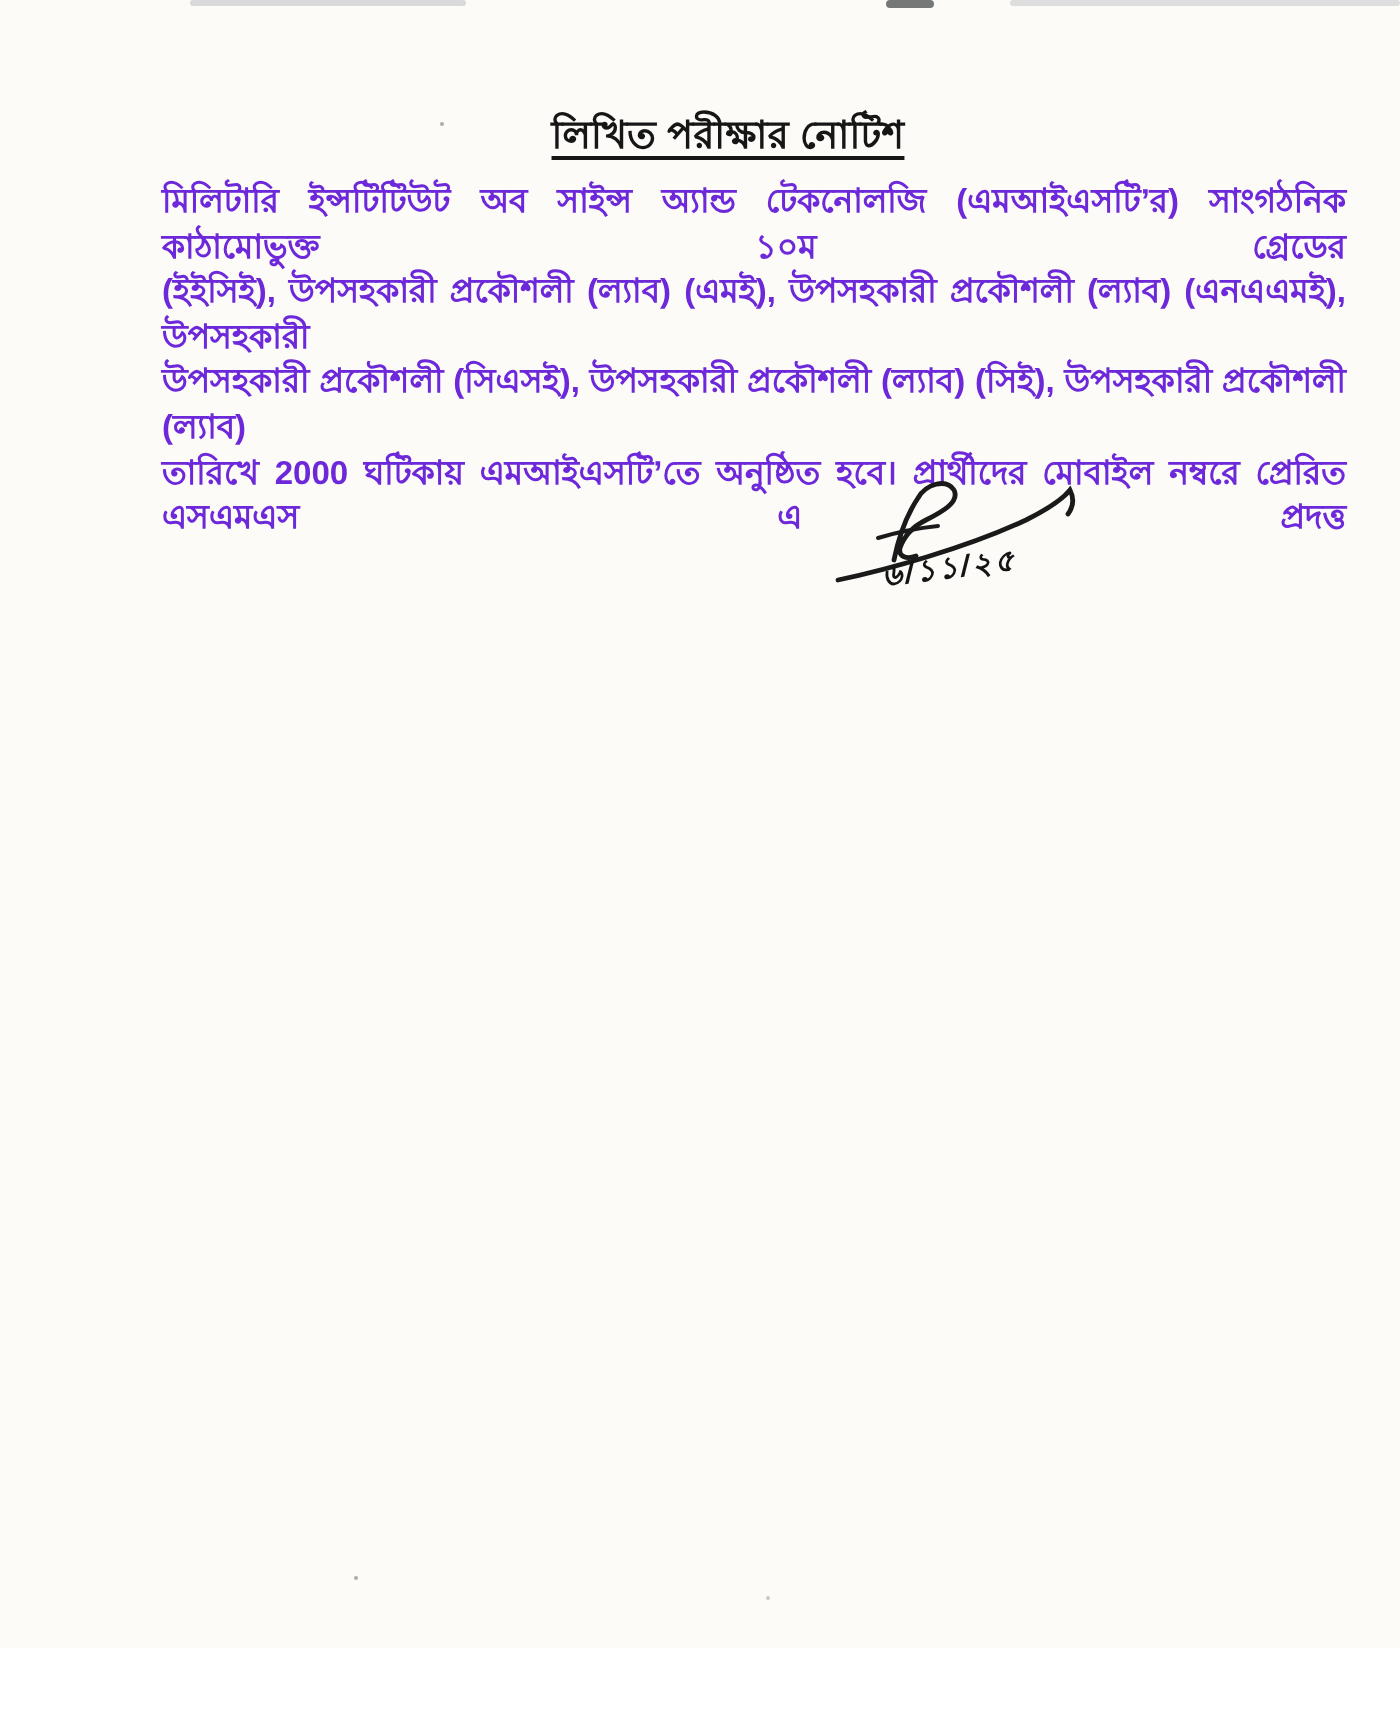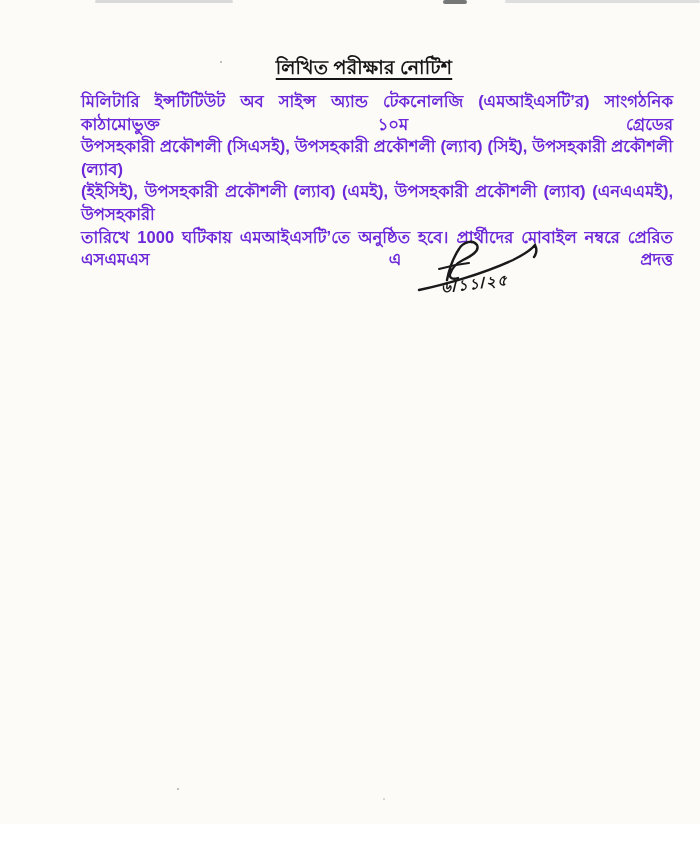--- a/index.html
+++ b/index.html
@@ -110,23 +110,23 @@
   <div class="speck" style="left:220px; top:61px;"></div>
   <div class="speck" style="left:177px; top:788px;"></div>
   <div class="speck" style="left:383px; top:798px; opacity:0.35;"></div>
 
   <div class="title-row">
     <span class="title-text">লিখিত পরীক্ষার নোটিশ</span>
   </div>
 
   <div class="body-block">
     <div class="body-line">মিলিটারি ইন্সটিটিউট অব সাইন্স অ্যান্ড টেকনোলজি (এমআইএসটি’র) সাংগঠনিক কাঠামোভুক্ত ১০ম গ্রেডের</div>
+    <div class="body-line">(ইইসিই), উপসহকারী প্রকৌশলী (ল্যাব) (এমই), উপসহকারী প্রকৌশলী (ল্যাব) (এনএএমই), উপসহকারী</div>
     <div class="body-line">উপসহকারী প্রকৌশলী (সিএসই), উপসহকারী প্রকৌশলী (ল্যাব) (সিই), উপসহকারী প্রকৌশলী (ল্যাব)</div>
-    <div class="body-line">(ইইসিই), উপসহকারী প্রকৌশলী (ল্যাব) (এমই), উপসহকারী প্রকৌশলী (ল্যাব) (এনএএমই), উপসহকারী</div>
-    <div class="body-line">তারিখে 1000 ঘটিকায় এমআইএসটি’তে অনুষ্ঠিত হবে। প্রার্থীদের মোবাইল নম্বরে প্রেরিত এসএমএস এ প্রদত্ত</div>
+    <div class="body-line">তারিখে 2000 ঘটিকায় এমআইএসটি’তে অনুষ্ঠিত হবে। প্রার্থীদের মোবাইল নম্বরে প্রেরিত এসএমএস এ প্রদত্ত</div>
   </div>
 
   <div class="signature">
     <svg width="140" height="70" viewBox="0 0 140 70">
 
       <path d="M 6 52 C 30 47, 70 36, 100 22 C 110 17, 118 12, 122 7 C 124 11, 124 15, 121 19" fill="none" stroke="#1a1a1a" stroke-width="2.4" stroke-linecap="round"></path>
 
       <path d="M 34 42 C 36 32, 40 20, 46 11 C 50 4, 60 1, 64 7 C 67 13, 58 18, 50 22 C 44 25, 39 30, 37 36 C 36 40, 40 42, 45 40" fill="none" stroke="#1a1a1a" stroke-width="2.4" stroke-linecap="round"></path>
 
       <path d="M 26 31 C 36 28, 46 26, 56 25" fill="none" stroke="#1a1a1a" stroke-width="2" stroke-linecap="round"></path>

